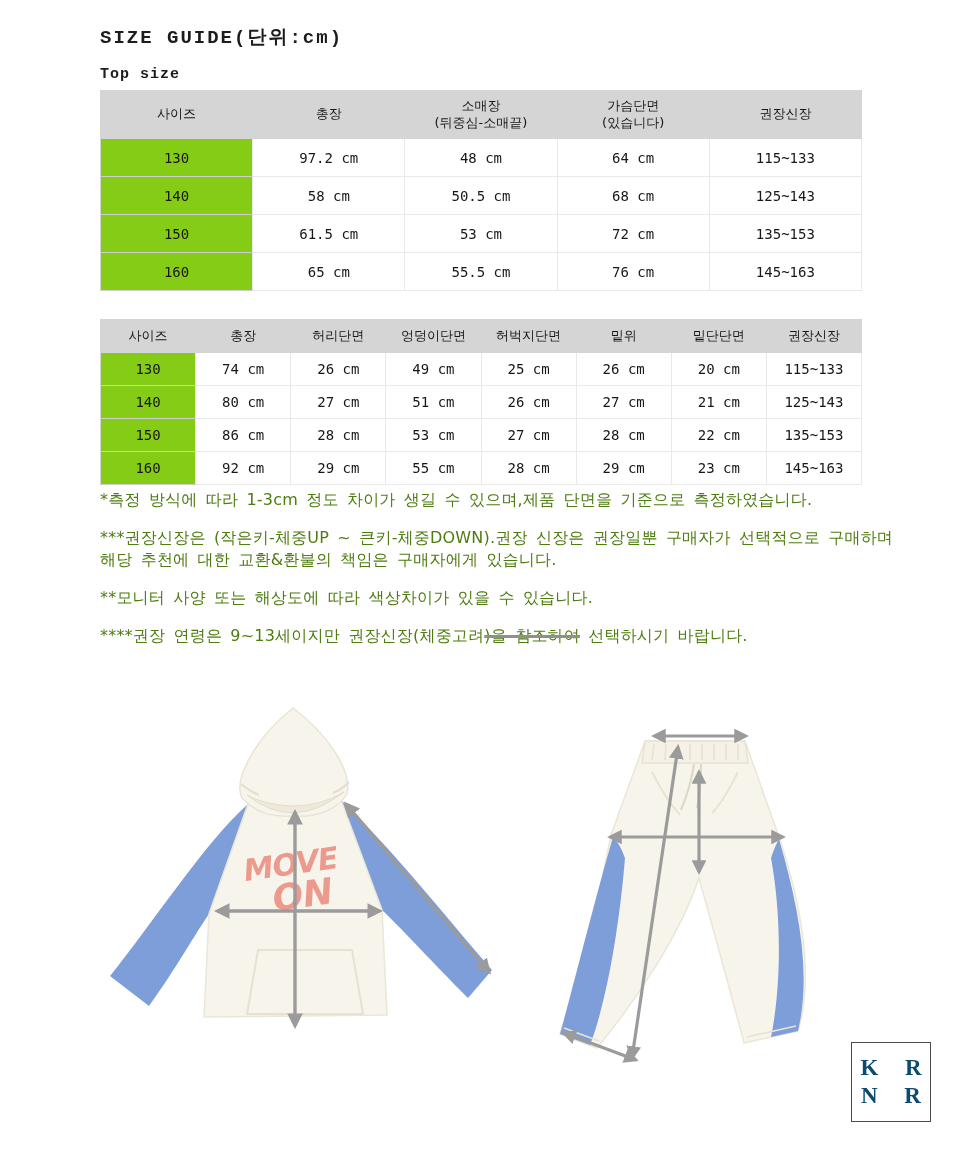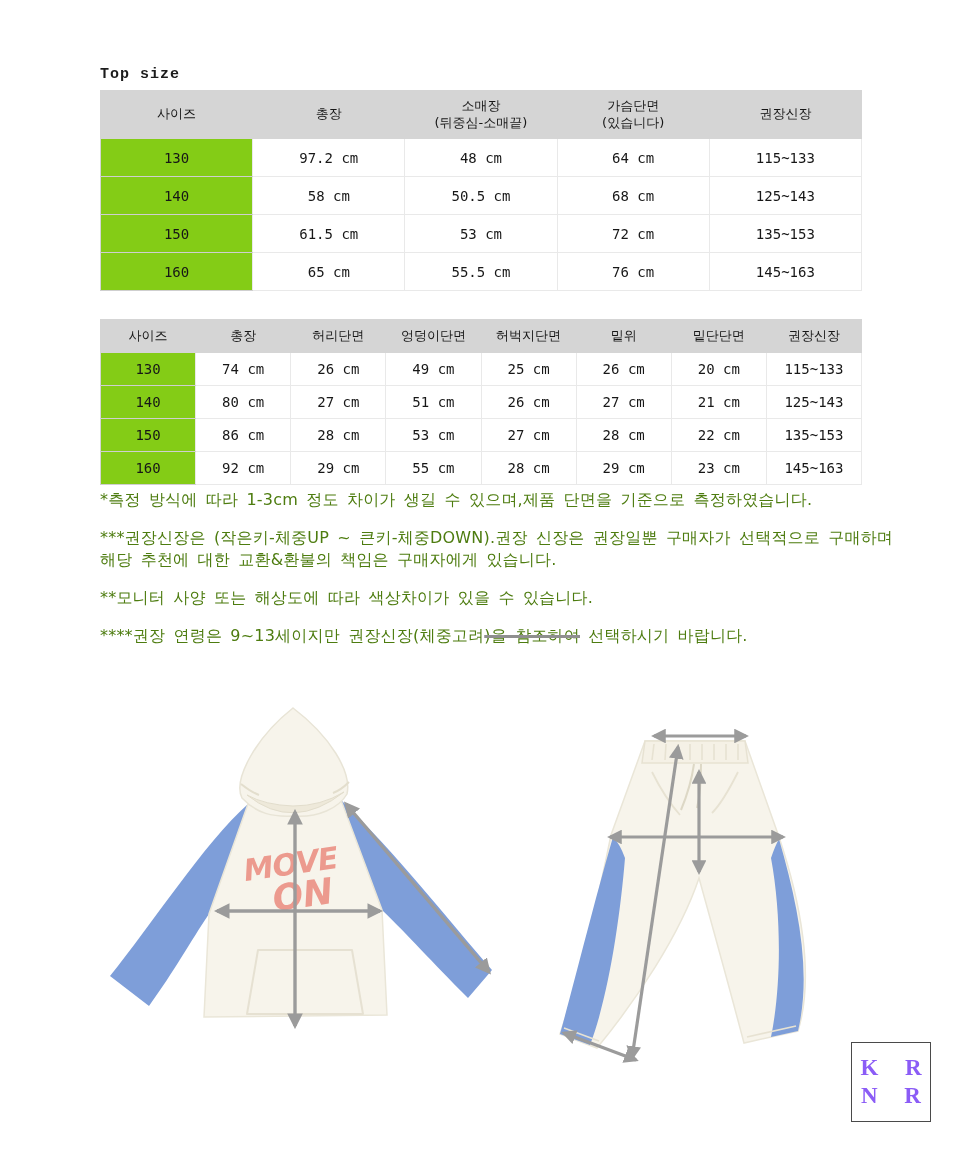--- a/index.html
+++ b/index.html
@@ -58,30 +58,31 @@
   }
 
   .figure { position:absolute; }
   .figure.hoodie { left:95px; top:692px; }
   .figure.pants  { left:530px; top:700px; }
 
   .brand-box {
     position:absolute; left:851px; top:1042px; width:80px; height:80px;
     border:1.5px solid #4a4a4a; background:#fff; box-sizing:border-box;
     display:flex; flex-direction:column; align-items:center; justify-content:center;
-    font-family:"Liberation Serif", serif; font-size:23px; font-weight:600; color:#8b5cf6;
+    font-family:"Liberation Serif", serif; font-size:23px; font-weight:600; color:#0c4a6e;
     line-height:28px;
   }
   .brand-line { letter-spacing:6px; word-spacing:9px; padding-left:6px; }
 </style>
 </head>
 <body>
 
 <div class="page">
 
+  <div class="title">SIZE GUIDE(단위:cm)</div>
 
   <div class="section-title top-size">Top size</div>
   <table class="size-table top-table">
       <thead>
         <tr>
           <th>사이즈</th>
           <th>총장</th>
           <th>소매장
 (뒤중심-소매끝)</th>
           <th>가슴단면

